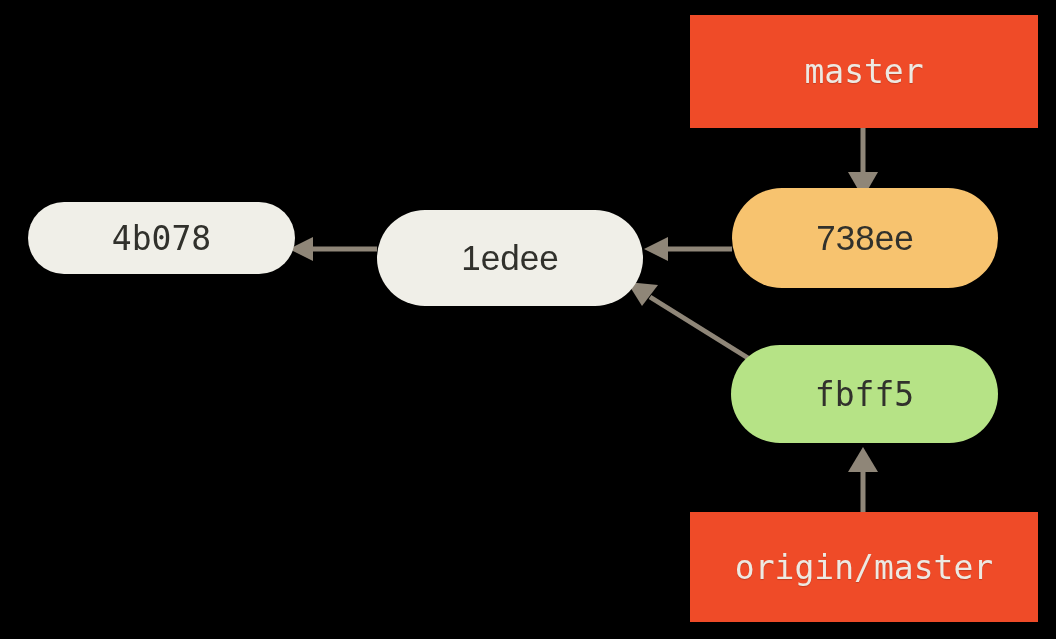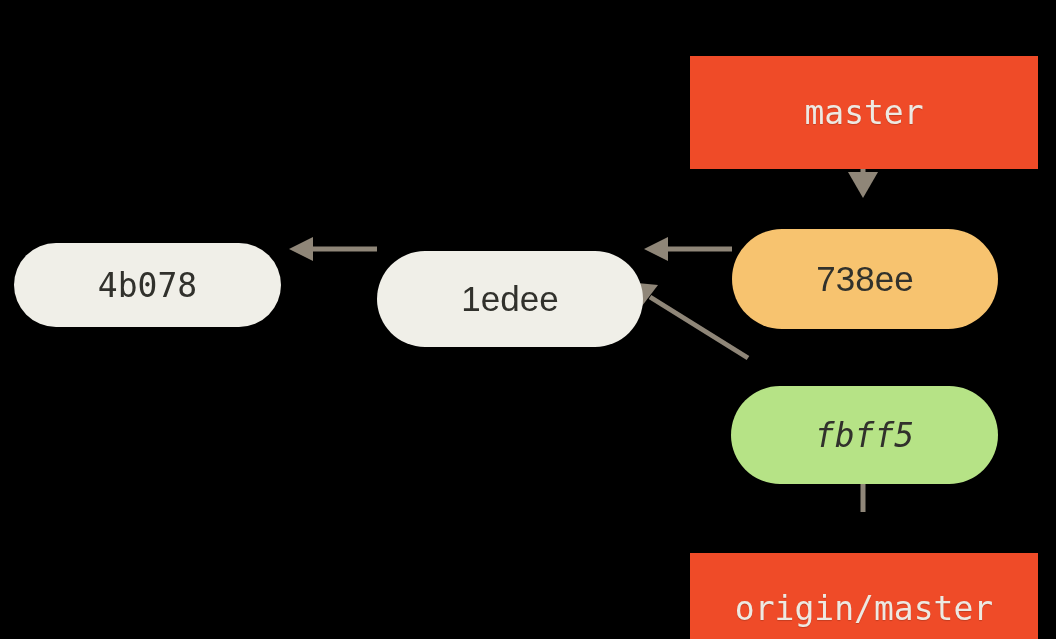--- a/index.html
+++ b/index.html
@@ -23,36 +23,35 @@
     height: 639px;
     background: var(--background);
     overflow: hidden;
   }
   .node {
     position: absolute;
     display: flex;
     align-items: center;
     justify-content: center;
     box-sizing: border-box;
-    margin-top: 41px;
   }
   .branch-box {
     background: var(--branch-label-bg);
     color: var(--branch-label-text);
     font-family: "DejaVu Sans Mono", "Liberation Mono", monospace;
     font-size: 33px;
     text-shadow: 0 1px 1px rgba(0,0,0,0.18);
   }
   .commit-pill {
     border-radius: 50px;
     color: var(--commit-text);
   }
   .pill-default { background: var(--commit-default-bg); }
   .pill-head    { background: var(--commit-head-bg); }
-  .pill-remote  { background: var(--commit-remote-bg); font-style: italic; }
+  .pill-remote  { background: var(--commit-remote-bg); }
   .mono {
     font-family: "DejaVu Sans Mono", "Liberation Mono", monospace;
     font-size: 33px;
   }
   .sans {
     font-family: "Liberation Sans", "DejaVu Sans", sans-serif;
     font-size: 35px;
   }
   .edges {
     position: absolute;
@@ -92,21 +91,21 @@
   </svg>
 
   <div class="node branch-box" style="left:690px; top:15px; width:348px; height:113px;">
     <span>master</span>
   </div>
 
   <div class="node branch-box" style="left:690px; top:512px; width:348px; height:110px;align-items:center;">
     <span>origin/master</span>
   </div>
 
-  <div class="node commit-pill pill-default mono" style="left:14px; top:202px; width:267px; height:84px;">
+  <div class="node commit-pill pill-default mono" style="left:28px; top:202px; width:267px; height:72px;">
     <span>4b078</span>
   </div>
 
   <div class="node commit-pill pill-default sans" style="left:377px; top:210px; width:266px; height:96px;">
     <span>1edee</span>
   </div>
 
   <div class="node commit-pill pill-head sans" style="left:732px; top:188px; width:266px; height:100px;">
     <span>738ee</span>
   </div>

